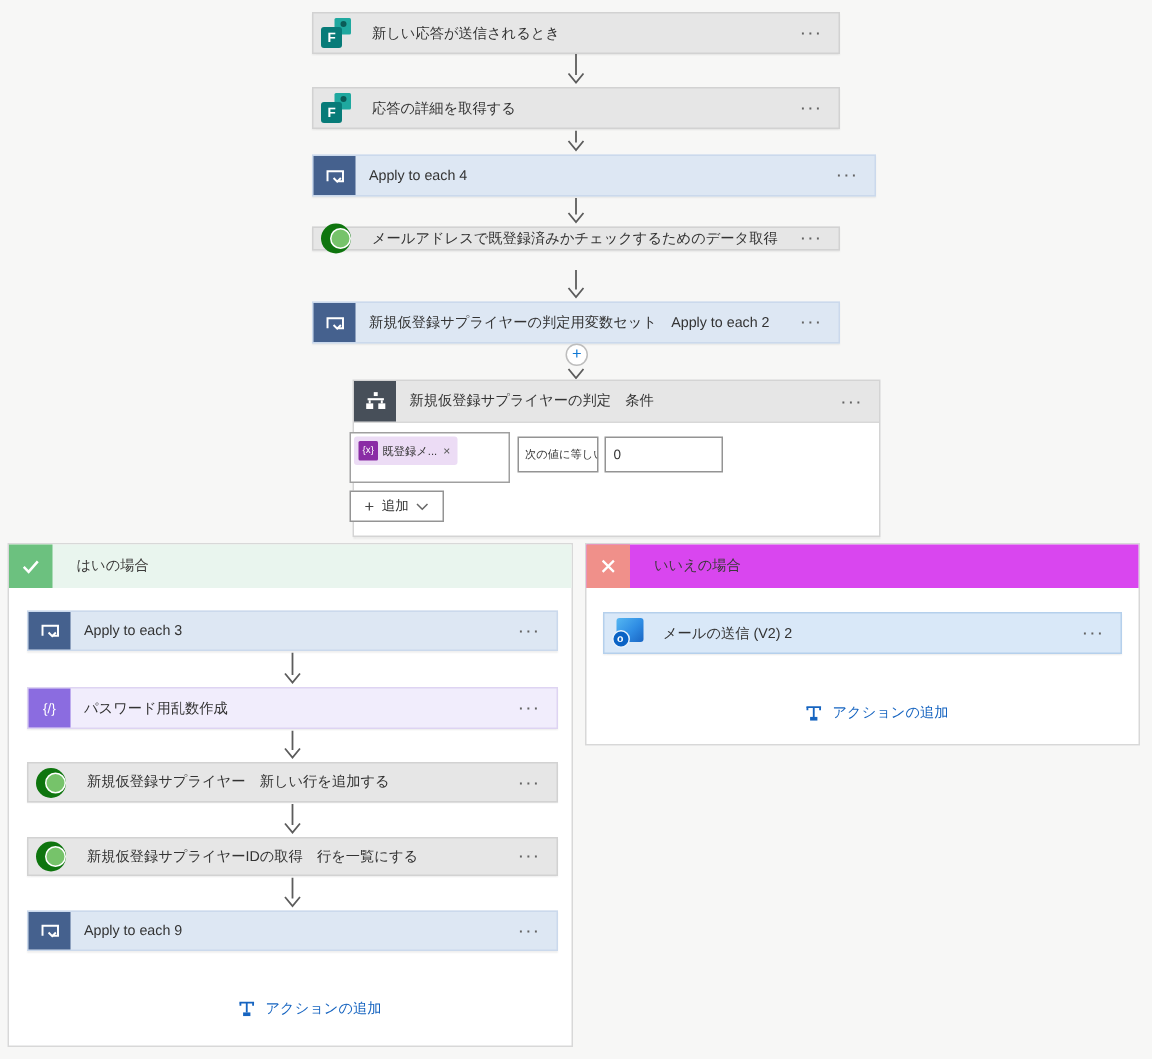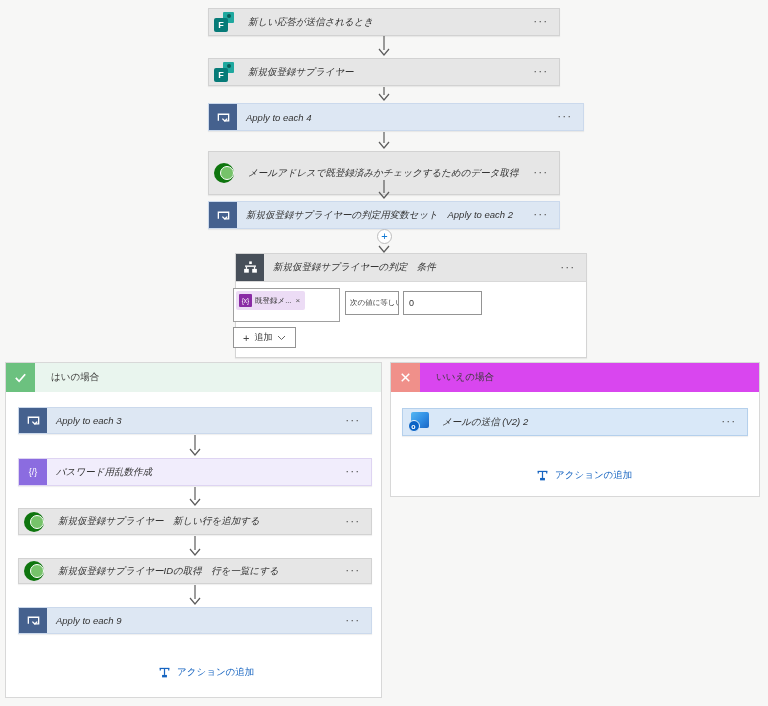--- a/index.html
+++ b/index.html
@@ -11,21 +11,21 @@
   .card { position:absolute; display:flex; align-items:center; border:1px solid #d2d2d2;
           background:#e6e6e6; box-shadow:0 1px 1px rgba(0,0,0,.06); cursor:pointer; }
   .card.blue { background:#dde7f3; border-color:#cbd9ec; }
   .card.lav  { background:#f1edfc; border-color:#ded4f2; }
   .card.mail { background:#d9e8f8; border-color:#b5d0ec; }
   .islot { width:30px; align-self:stretch; flex:none; display:flex; align-items:center; justify-content:center; }
   .fullslot { width:28px; align-self:stretch; flex:none; display:flex; align-items:center; justify-content:center; }
   .fullslot.loop { background:#45618e; }
   .fullslot.cond { background:#474f59; }
   .fullslot.vari { background:#8b6ce0; }
-  .label { flex:1; font-size:9.5px; color:#333; white-space:nowrap; overflow:hidden; padding-left:9px;font-style:italic; }
+  .label { flex:1; font-size:9.5px; color:#333; white-space:nowrap; overflow:hidden; padding-left:9px; }
   .dots { padding:0 10px; color:#636363; font-size:9px; font-weight:bold; letter-spacing:2px; }
 
   
   .arr { position:absolute; }
   .arr line, .arr polyline { stroke:#5c5c5c; stroke-width:1.2; fill:none; }
   .plus-circle { position:absolute; width:15px; height:15px; border-radius:50%; background:#fff;
                  border:1px solid #bdbdbd; color:#0f78d4; font-size:11px; line-height:12px;
                  text-align:center; cursor:pointer; }
 
   
@@ -125,21 +125,21 @@
     </svg>
 
   <div class="card" style="left:208px; top:58px; width:352px; height:28px;">
     <span class="islot">
         <span class="forms-icon">
       <span class="ft-small"></span>
           <span class="ft-dot"></span>
       <span class="ft-main">F</span>
         </span>
       </span>
-    <span class="label">新規仮登録サプライヤー</span>
+    <span class="label">応答の詳細を取得する</span>
     <span class="dots">···</span>
   </div>
 
   <svg class="arr" style="left:377px; top:87px;" width="14" height="15">
     <line x1="7" y1="0" x2="7" y2="8"></line>
       <polyline points="2,7 7,13 12,7"></polyline>
     </svg>
 
   <div class="card blue" style="left:208px; top:103px; width:376px; height:28px;">
     <span class="fullslot loop">
@@ -150,21 +150,21 @@
     </span>
     <span class="label">Apply to each 4</span>
     <span class="dots">···</span>
   </div>
 
   <svg class="arr" style="left:377px; top:132px;" width="14" height="18">
     <line x1="7" y1="0" x2="7" y2="11"></line>
       <polyline points="2,10 7,16 12,10"></polyline>
     </svg>
 
-  <div class="card" style="left:208px; top:151px; width:352px; height:44px;">
+  <div class="card" style="left:208px; top:151px; width:352px; height:16px;">
     <span class="islot">
         <span class="cds-icon">
           <span class="inner"></span>
         </span>
       </span>
     <span class="label">メールアドレスで既登録済みかチェックするためのデータ取得</span>
     <span class="dots">···</span>
   </div>
 
   <svg class="arr" style="left:377px; top:180px;" width="14" height="20">

